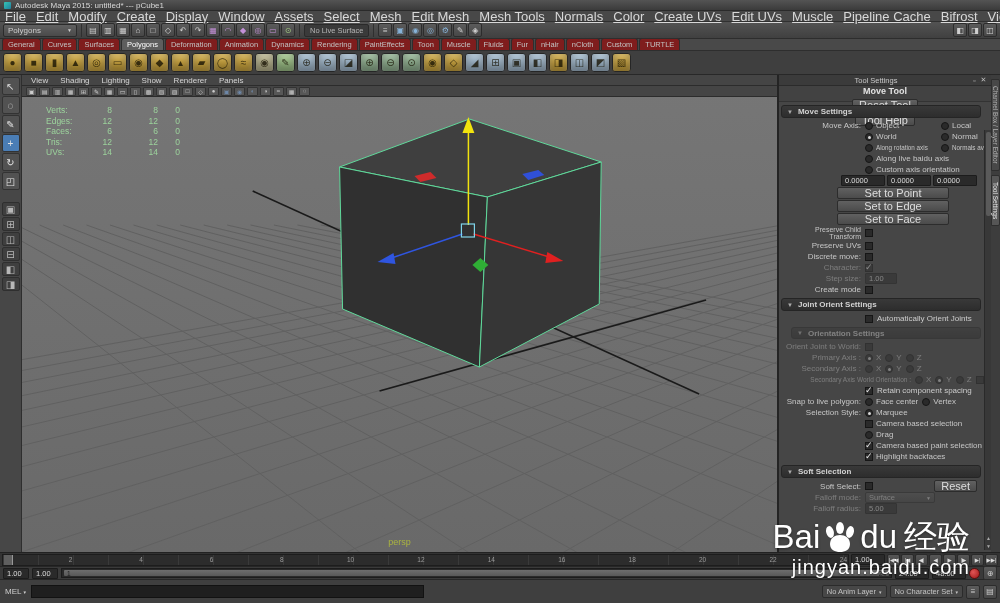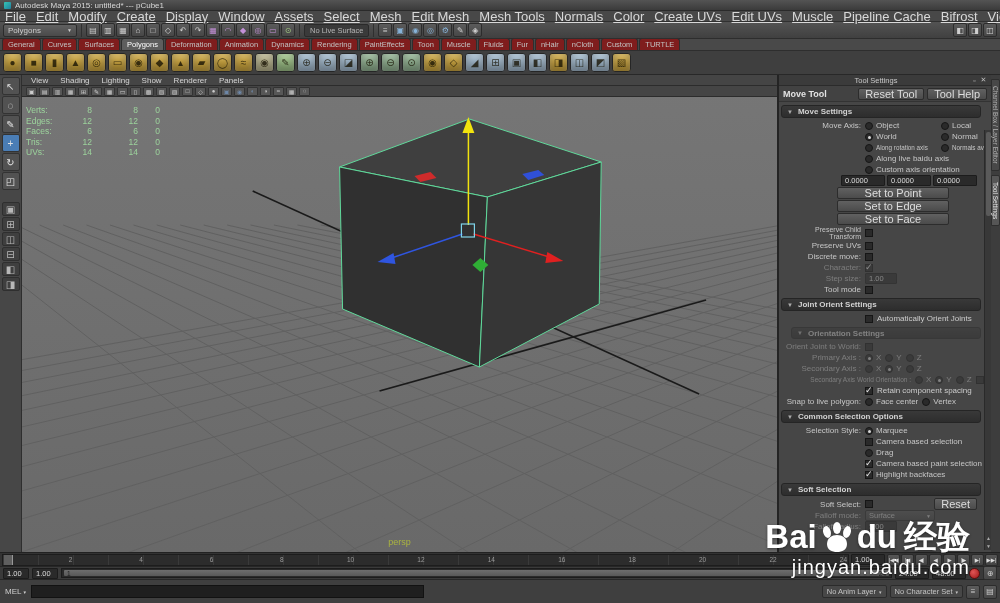--- a/index.html
+++ b/index.html
@@ -44,33 +44,33 @@
   .tbgap{height:10px;flex:none;}
   .laybtn{width:18px;height:14px;font-size:10px;color:#b8b8b8;display:flex;align-items:center;justify-content:center;
           background:#3f3f3f;border:1px solid #2f2f2f;border-radius:2px;flex:none;}
   #viewport{flex:1;position:relative;background:linear-gradient(#767676,#696969);border-right:1px solid #242424;overflow:hidden;}
   .vp-bar{position:relative;z-index:2;height:11px;background:#454545;display:flex;align-items:center;padding:0 4px;gap:2px;
           border-bottom:1px solid #2c2c2c;}
   .vpm{padding:0 5px;font-size:8px;color:#d5d5d5;}
   .vpi{width:11px;height:9px;background:#575757;border:1px solid #333;border-radius:1px;display:flex;align-items:center;
        justify-content:center;font-size:6px;color:#ccc;flex:none;}
   #vpsvg{position:absolute;left:0;top:0;width:100%;height:100%;z-index:1;}
-  .hud{position:absolute;z-index:2;left:4px;top:30px;font-size:8.5px;color:#9cd39c;line-height:10.5px;}
+  .hud{position:absolute;z-index:2;left:24px;top:30px;font-size:8.5px;color:#9cd39c;line-height:10.5px;}
   .hr{display:flex;}
   .hl{width:36px;}
   .hud i{text-align:right;}
   .ca{width:30px;}.cb2{width:46px;}.cc{width:22px;}
   .persp{position:absolute;z-index:2;bottom:5px;left:0;right:0;text-align:center;font-size:9px;color:#aab340;}
   
   #toolsettings{width:213px;background:#464646;position:relative;font-size:8px;border-left:1px solid #242424;
                 display:flex;flex-direction:column;flex:none;}
   .tsp-header{height:11px;background:#3b3b3b;display:flex;align-items:center;padding:0 3px;border-bottom:1px solid #2b2b2b;}
   .tsp-title{flex:1;text-align:center;font-size:7.5px;color:#c8c8c8;}
   .tsp-btn{width:9px;text-align:center;font-size:7px;color:#bbb;}
-  .tsp-toolrow{height:16px;display:flex;align-items:center;gap:3px;padding:0 4px;border-bottom:1px solid #333;background:#424242;}
+  .tsp-toolrow{height:16px;display:flex;align-items:center;gap:3px;padding:0 4px;border-bottom:1px solid #333;background:#424242;flex-direction:column;}
   .tool-name{flex:1;font-size:9px;font-weight:bold;color:#e2e2e2;}
   .btn{height:12px;background:linear-gradient(#616161,#4b4b4b);border:1px solid #2c2c2c;border-radius:2px;color:#ddd;
        font-size:11px;padding:0 6px;display:flex;align-items:center;justify-content:center;}
   .tsp-content{flex:1;overflow:hidden;padding-right:8px;position:relative;}
   .sec{height:13px;margin:3px 2px 2px;background:linear-gradient(#393939,#2d2d2d);border:1px solid #252525;border-radius:3px;
        display:flex;align-items:center;gap:5px;padding:0 5px;font-size:8px;font-weight:bold;color:#d2d2d2;}
   .sec .tri{font-size:6px;color:#aaa;}
   .sec.sub{margin-left:12px;height:12px;}
   .r{display:flex;align-items:center;min-height:11px;padding-left:4px;gap:4px;}
   .lb{width:78px;text-align:right;color:#c6c6c6;flex:none;}
@@ -115,21 +115,21 @@
         border:1px solid #5a0d0d;flex:none;}
   #commandline{height:24px;background:#3f3f3f;display:flex;align-items:center;gap:3px;padding:0 3px;border-top:1px solid #272727;}
   .mel{display:flex;align-items:center;gap:2px;font-size:8px;color:#cfcfcf;padding:0 2px;}
   .mel .da{font-size:5px;}
   .cmdinput{flex:1;max-width:430px;height:13px;background:#1f1f1f;border:1px solid #121212;}
   .chip{display:flex;align-items:center;gap:3px;height:13px;background:#474747;border:1px solid #2b2b2b;padding:0 4px;
         font-size:7.5px;color:#c4c4c4;border-radius:2px;white-space:nowrap;}
   .spacer{flex:1;}
   
   #watermark{position:absolute;right:30px;bottom:24px;z-index:50;pointer-events:none;text-align:right;color:#fff;}
-  .wm1{display:flex;align-items:center;justify-content:flex-start;gap:3px;font-size:33px;font-weight:bold;
+  .wm1{display:flex;align-items:center;justify-content:flex-start;gap:3px;font-size:33px;font-weight:normal;
        text-shadow:0 1px 3px rgba(0,0,0,.45);line-height:36px;}
   .wm2{font-size:20px;letter-spacing:1px;margin-top:1px;text-shadow:0 1px 2px rgba(0,0,0,.45);}
 </style>
 </head>
 <body>
 
 <div id="titlebar">
   <span class="logo"></span>
   <span>Autodesk Maya 2015: untitled*   ---   pCube1</span>
 </div>
@@ -658,21 +658,21 @@
         </div>
       <div class="r dis">
           <span class="lb">Character:</span>
           <i class="ck on"></i>
         </div>
       <div class="r dis">
           <span class="lb">Step size:</span>
           <span class="nfield f32">1.00</span>
         </div>
       <div class="r">
-          <span class="lb">Tool mode</span>
+          <span class="lb">Create mode</span>
           <i class="ck"></i>
         </div>
 
       <div class="sec">
         <span class="tri">▼</span>
         <span>Joint Orient Settings</span>
       </div>
       <div class="r ind">
         <i class="ck"></i>
         <em>Automatically Orient Joints</em>
@@ -744,24 +744,20 @@
         <span class="opt">
             <i class="rb"></i>
             <em>Face center</em>
           </span>
         <span class="opt">
             <i class="rb"></i>
             <em>Vertex</em>
           </span>
       </div>
 
-      <div class="sec">
-        <span class="tri">▼</span>
-        <span>Common Selection Options</span>
-      </div>
       <div class="r">
         <span class="lb">Selection Style:</span>
         <span class="opt">
             <i class="rb on"></i>
             <em>Marquee</em>
           </span>
       </div>
       <div class="r ind">
           <span class="opt">
             <i class="ck"></i>

